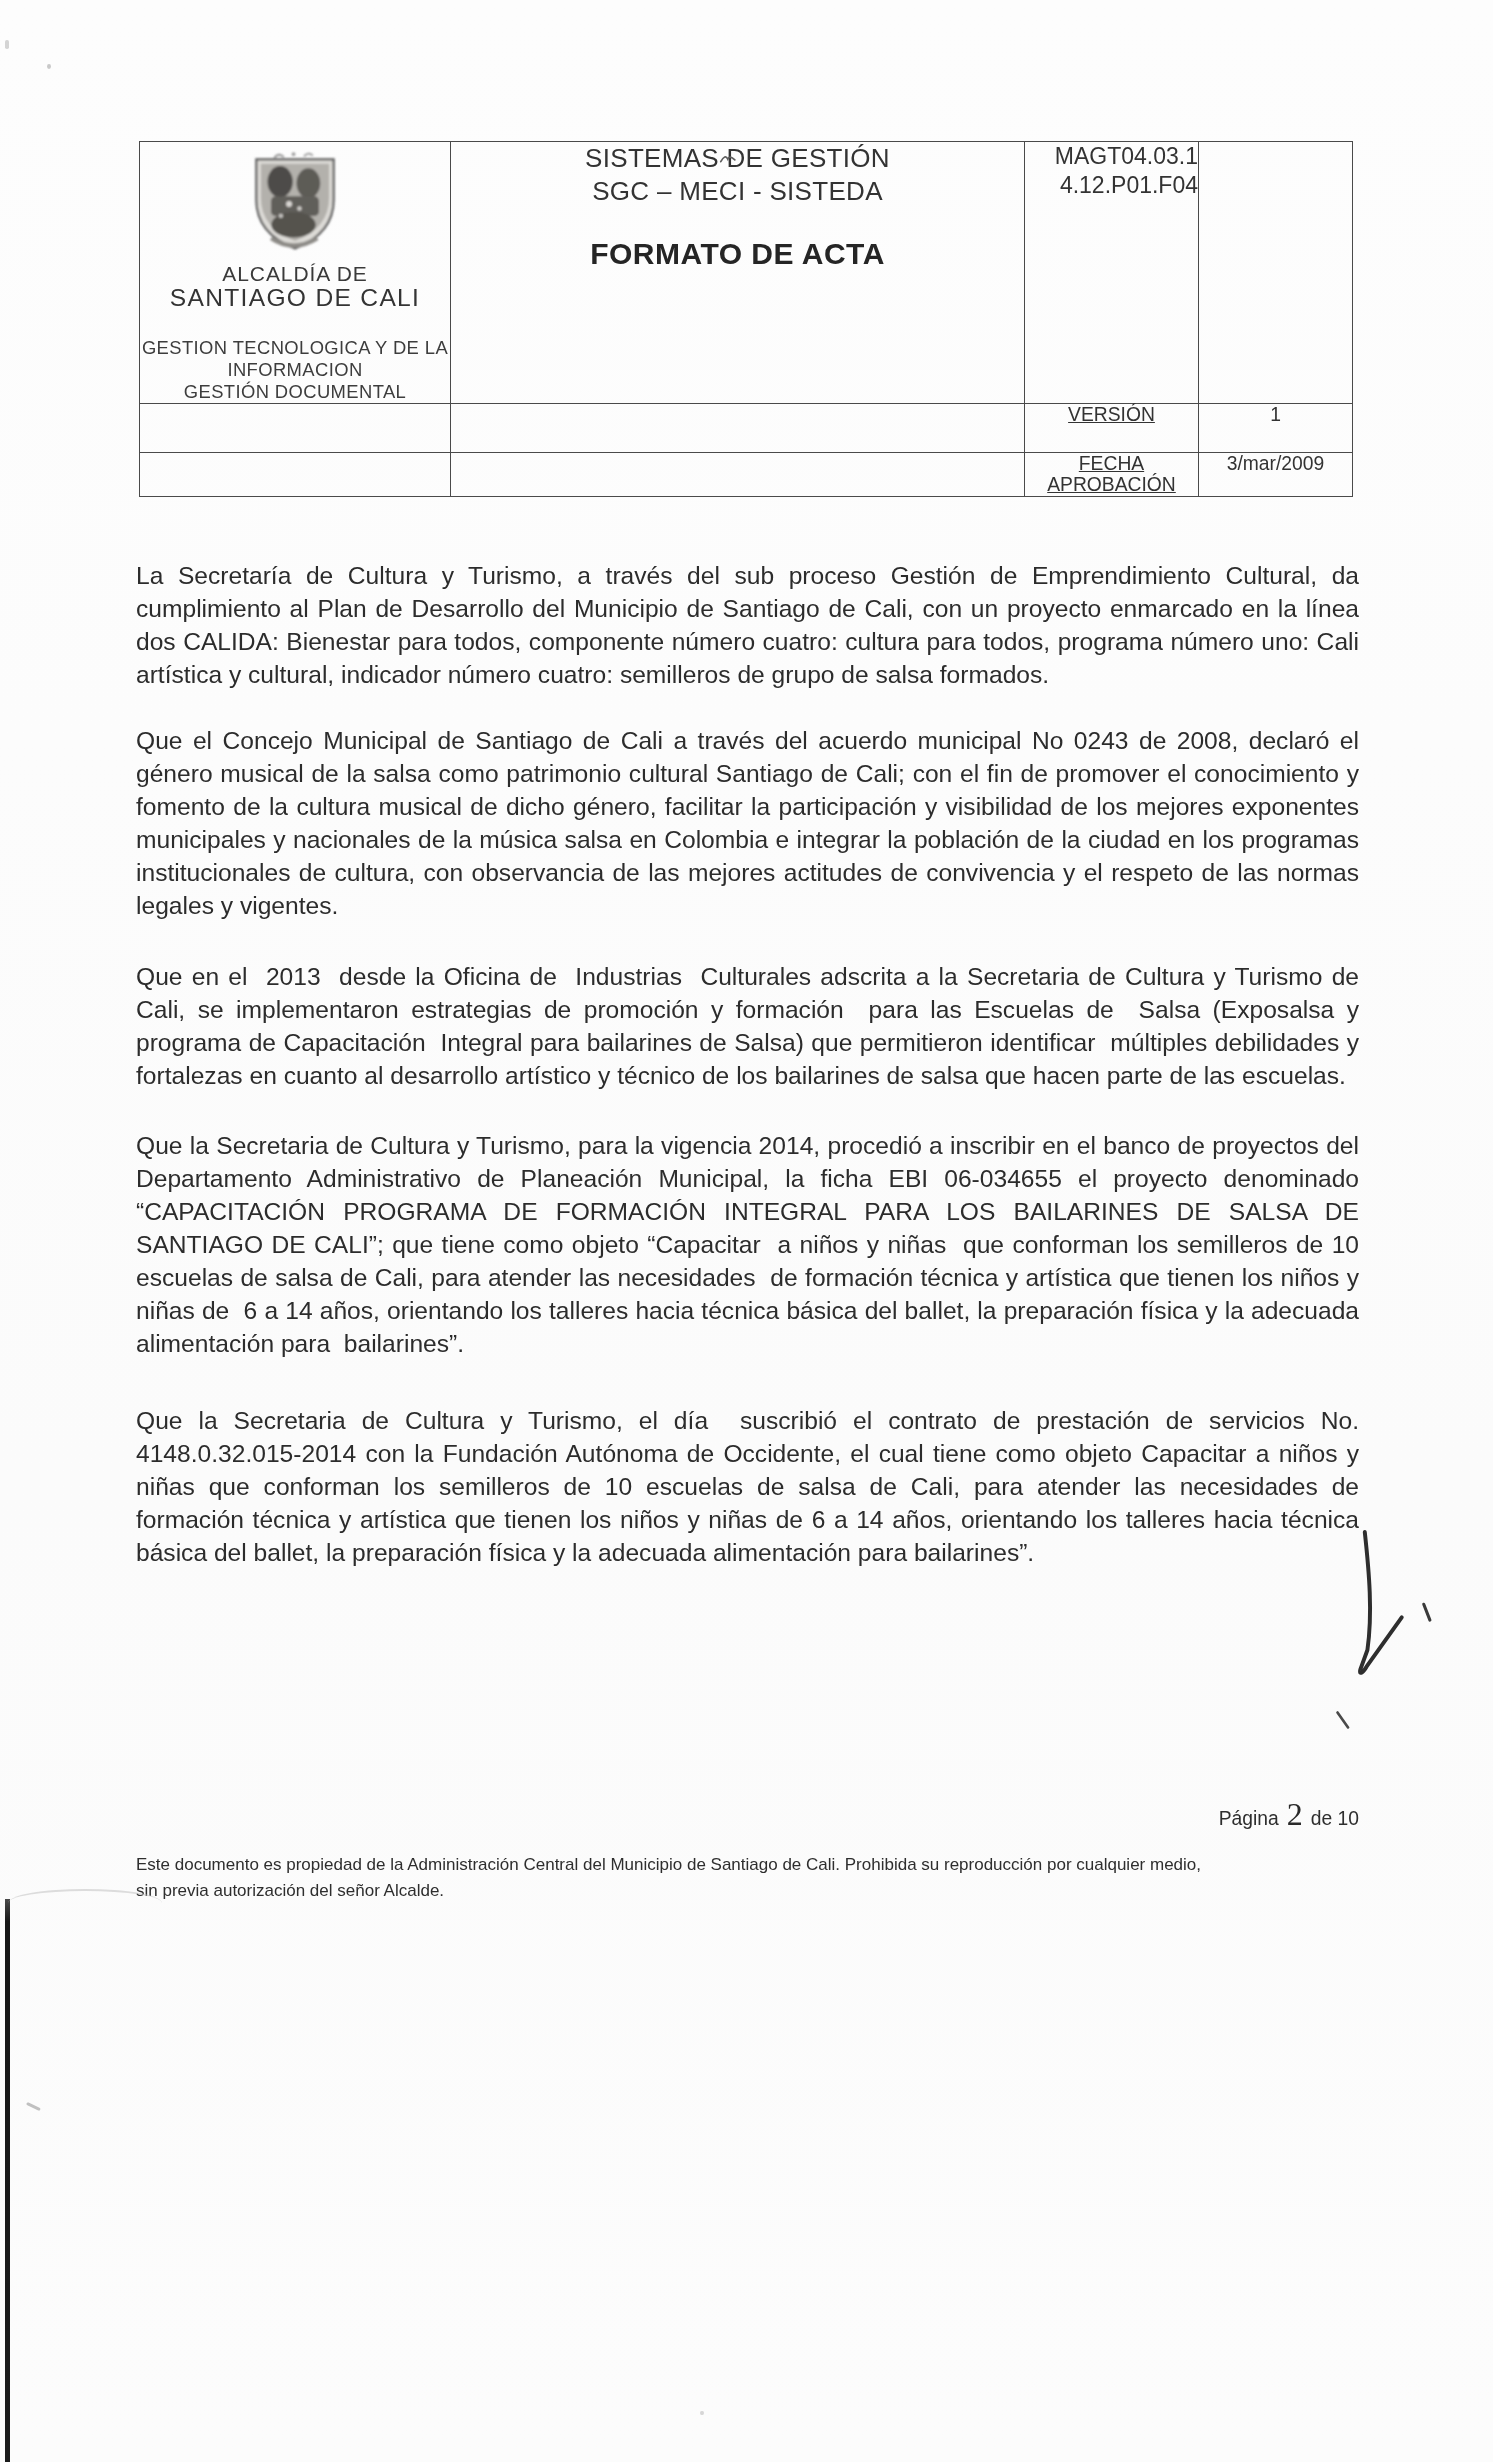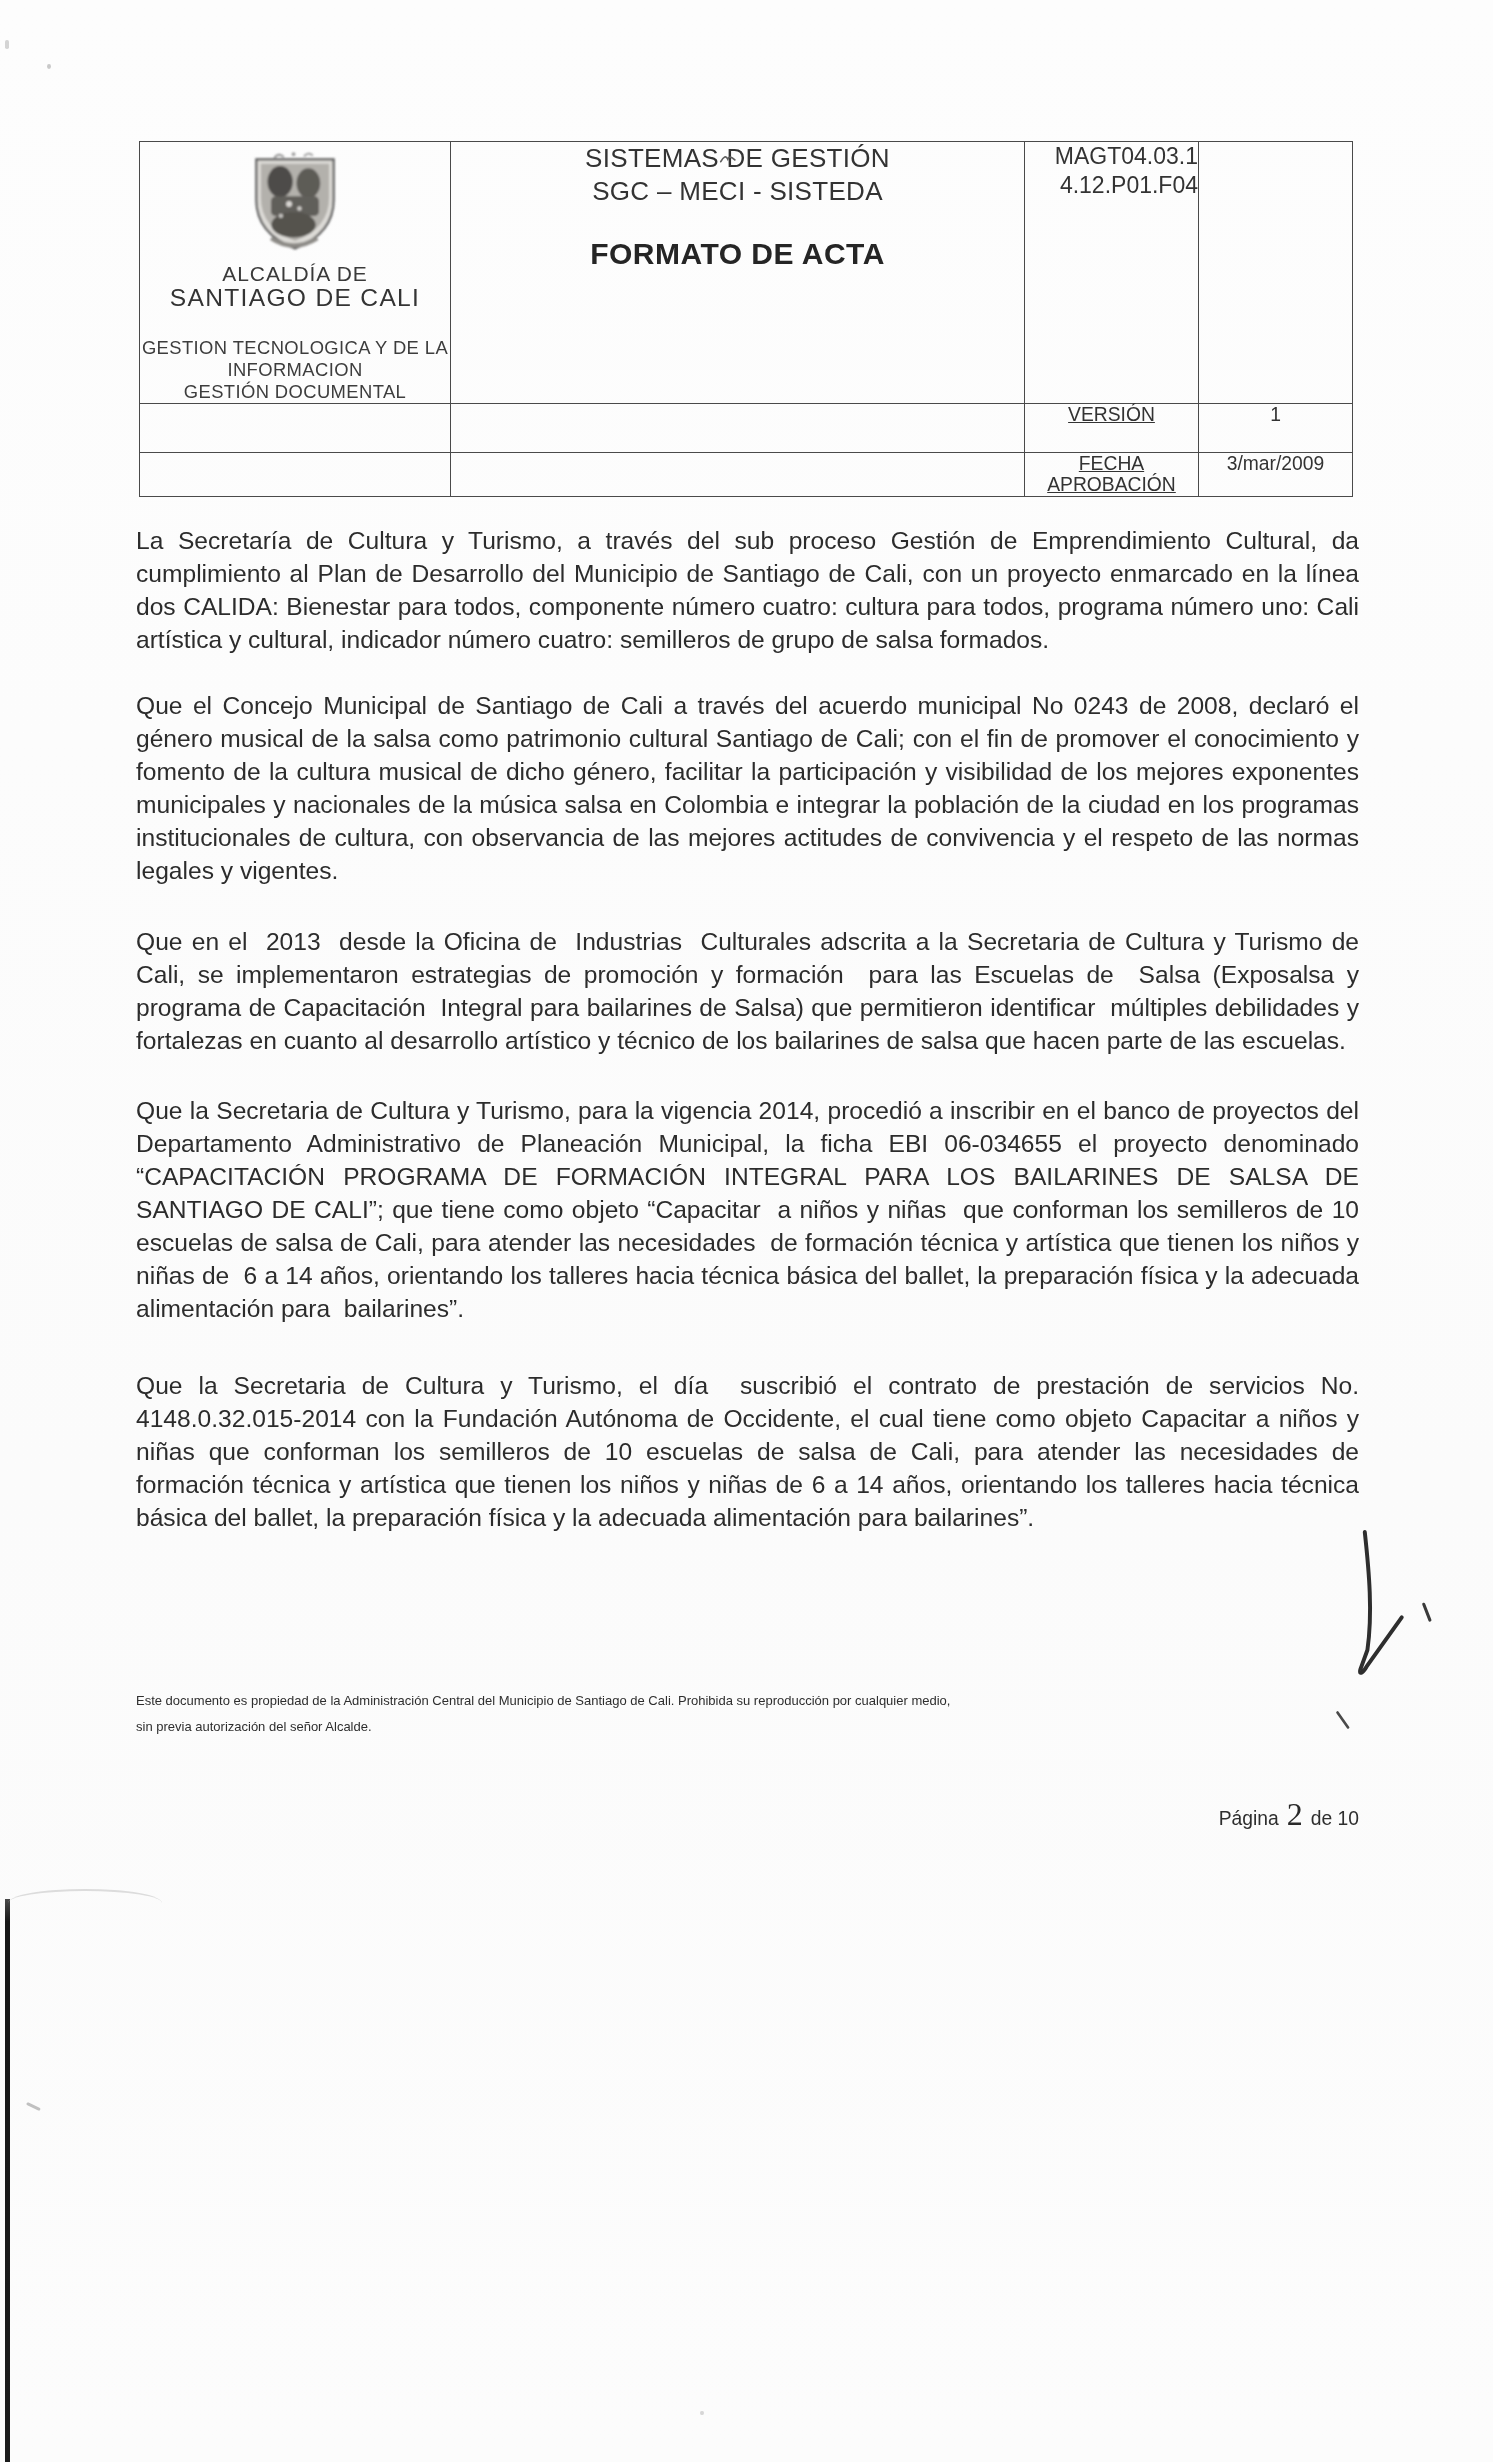--- a/index.html
+++ b/index.html
@@ -45,29 +45,29 @@
   
   .caret-artifact { position: absolute; left: 719px; top: 151px; }
 
   
   .doc-body {
     position: absolute; left: 136px; top: 524px; width: 1223px;
     font-size: 24.6px; line-height: 33px; text-align: justify;
     color: #2c2c2c;
   }
   .doc-body p { margin: 0; }
-  .doc-body p.p1 { margin-bottom: 33px; }
+  .doc-body p.p1 { margin-bottom: 33px; margin-top: 35px; }
   .doc-body p.p2 { margin-bottom: 38px; }
   .doc-body p.p3 { margin-bottom: 37px; }
   .doc-body p.p4 { margin-bottom: 44px; }
 
   
   .footnote {
-    position: absolute; left: 136px; top: 1688px; width: 1233px;
-    font-size: 13px; line-height: 26px; color: #2e2e2e;
+    position: absolute; left: 136px; top: 1852px; width: 1233px;
+    font-size: 17px; line-height: 26px; color: #2e2e2e;
   }
   .pageno {
     position: absolute; right: 134px; top: 1796px;
     display: flex; align-items: baseline; gap: 8px;
     font-size: 19.3px; color: #2e2e2e;
   }
   .pageno .num { font-family: "Liberation Serif", serif; font-size: 32px; font-weight: 400; color: #2a2a2a; }
 
   
   .scan-left-line {

